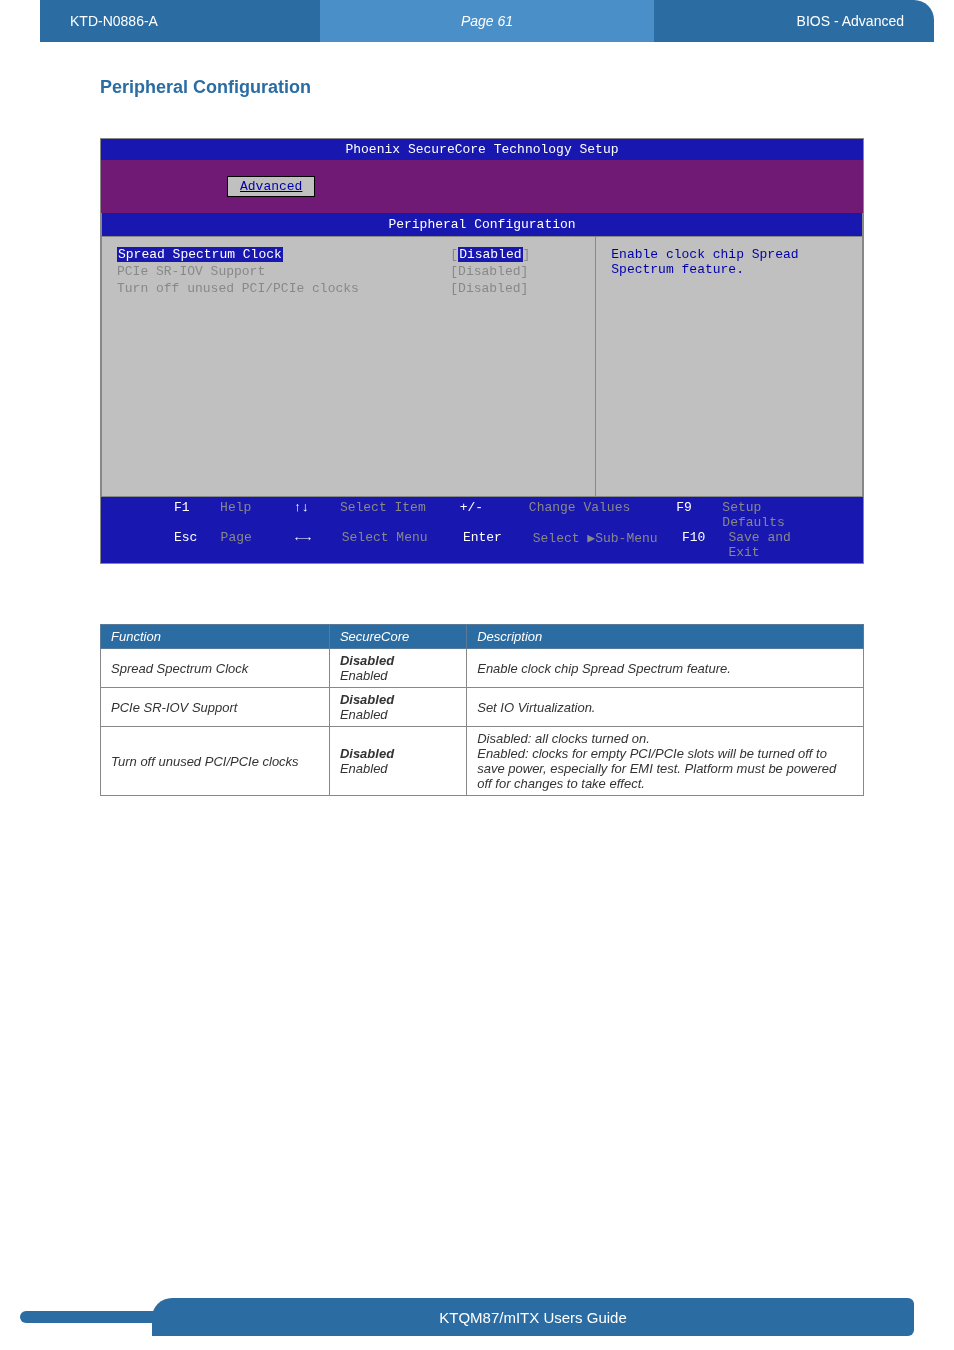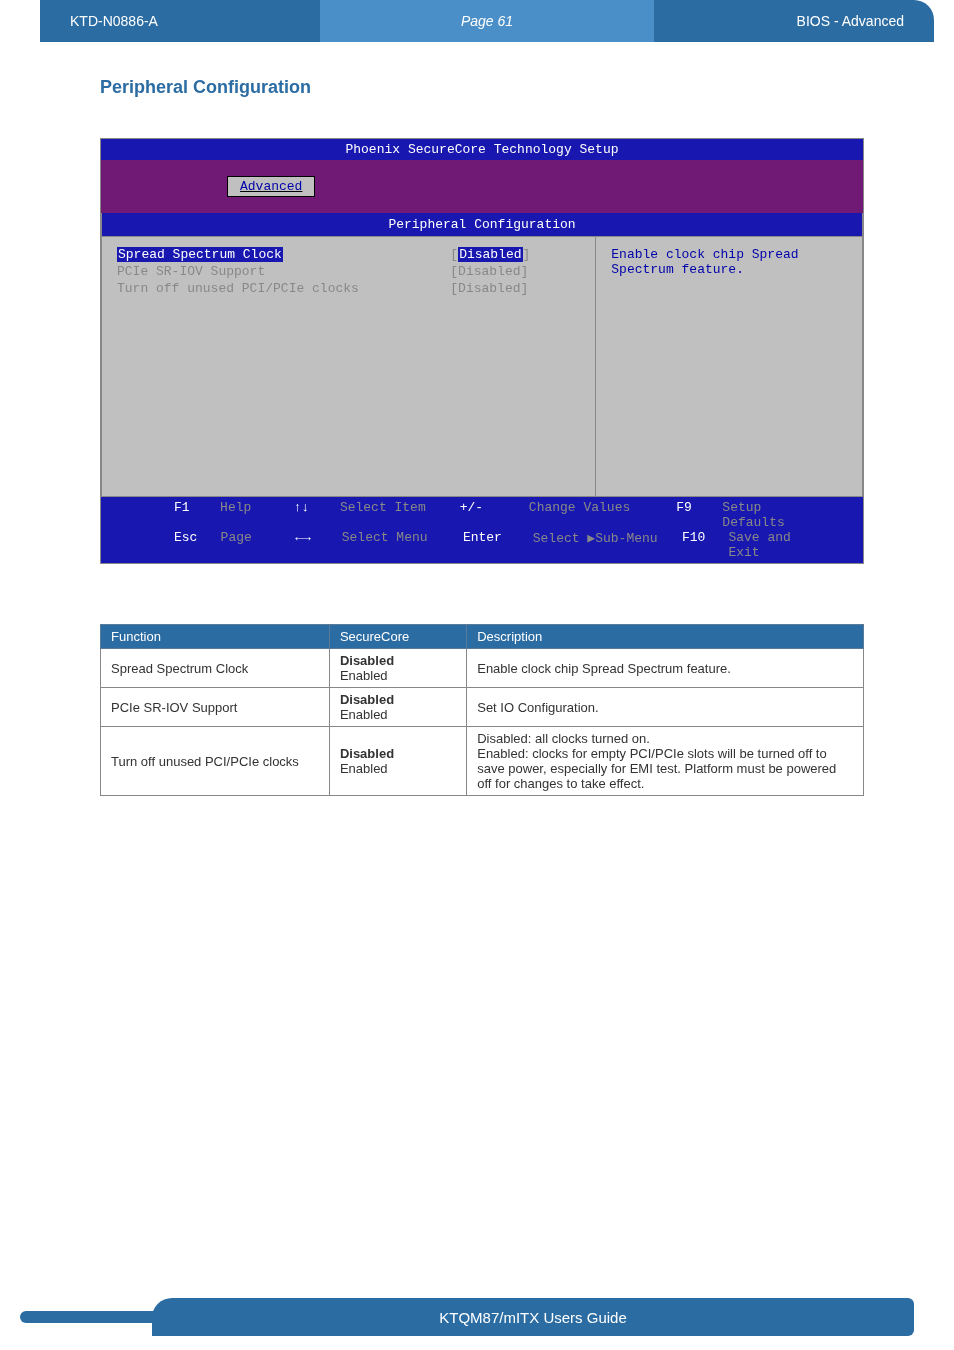--- a/index.html
+++ b/index.html
@@ -168,20 +168,21 @@
     .bios-flabel { width: 130px; }
     .bios-fsym2 { color: #fff; width: 75px; }
     .bios-flabel2 { width: 160px; }
     .bios-fkey2 { color: #fff; width: 50px; }
     
     
     .param-table {
       width: 100%;
       border-collapse: collapse;
       font-size: 13px;
+      font-style: italic;
     }
     .param-table th {
       background: #2b6ca3;
       color: #fff;
       text-align: left;
       padding: 4px 10px;
       font-weight: normal;
       border: 1px solid #5a7a9a;
     }
     .param-table td {
@@ -298,21 +299,21 @@
     </thead>
     <tbody>
       <tr>
         <td class="func">Spread Spectrum Clock</td>
         <td class="sel"><span class="bold">Disabled</span><br><span>Enabled</span></td>
         <td>Enable clock chip Spread Spectrum feature.</td>
       </tr>
       <tr>
         <td class="func">PCIe SR-IOV Support</td>
         <td class="sel"><span class="bold">Disabled</span><br><span>Enabled</span></td>
-        <td>Set IO Configuration.</td>
+        <td>Set IO Virtualization.</td>
       </tr>
       <tr>
         <td class="func">Turn off unused PCI/PCIe clocks</td>
         <td class="sel"><span class="bold">Disabled</span><br><span>Enabled</span></td>
         <td style="white-space: pre-line;">Disabled: all clocks turned on.
 Enabled: clocks for empty PCI/PCIe slots will be turned off to save power, especially for EMI test. Platform must be powered off for changes to take effect.</td>
       </tr>
     </tbody>
   </table>
 </div>

